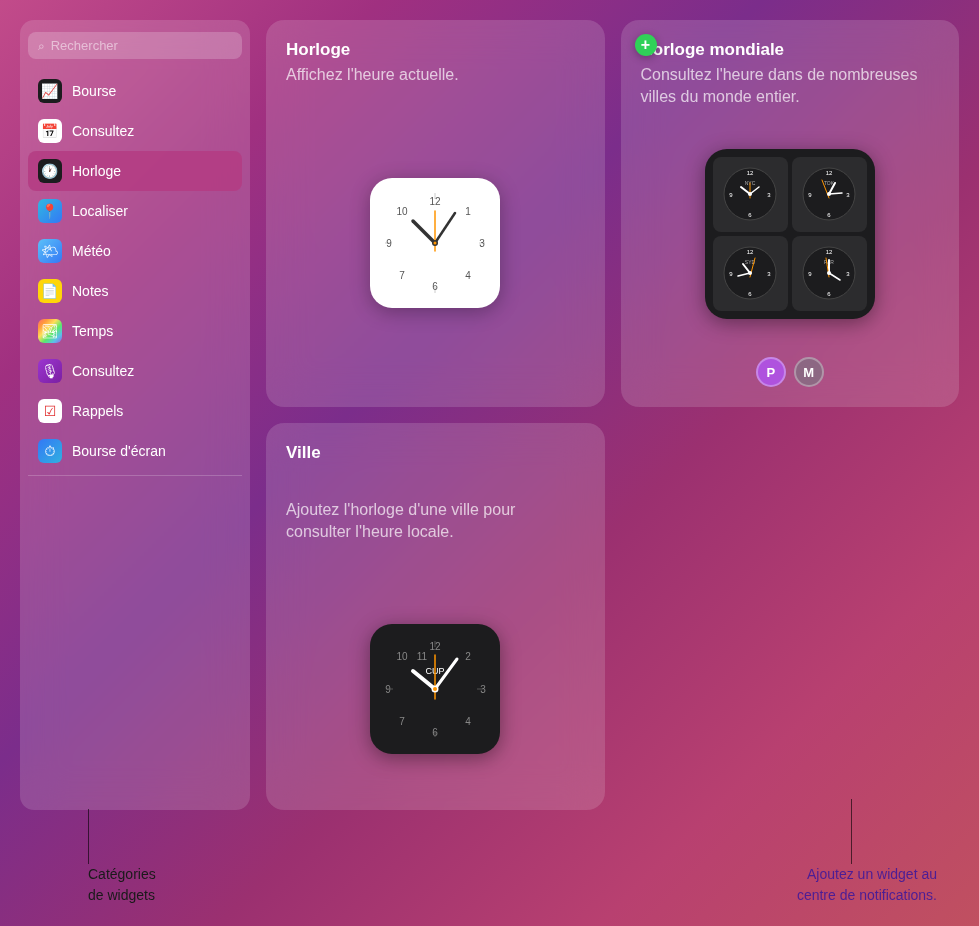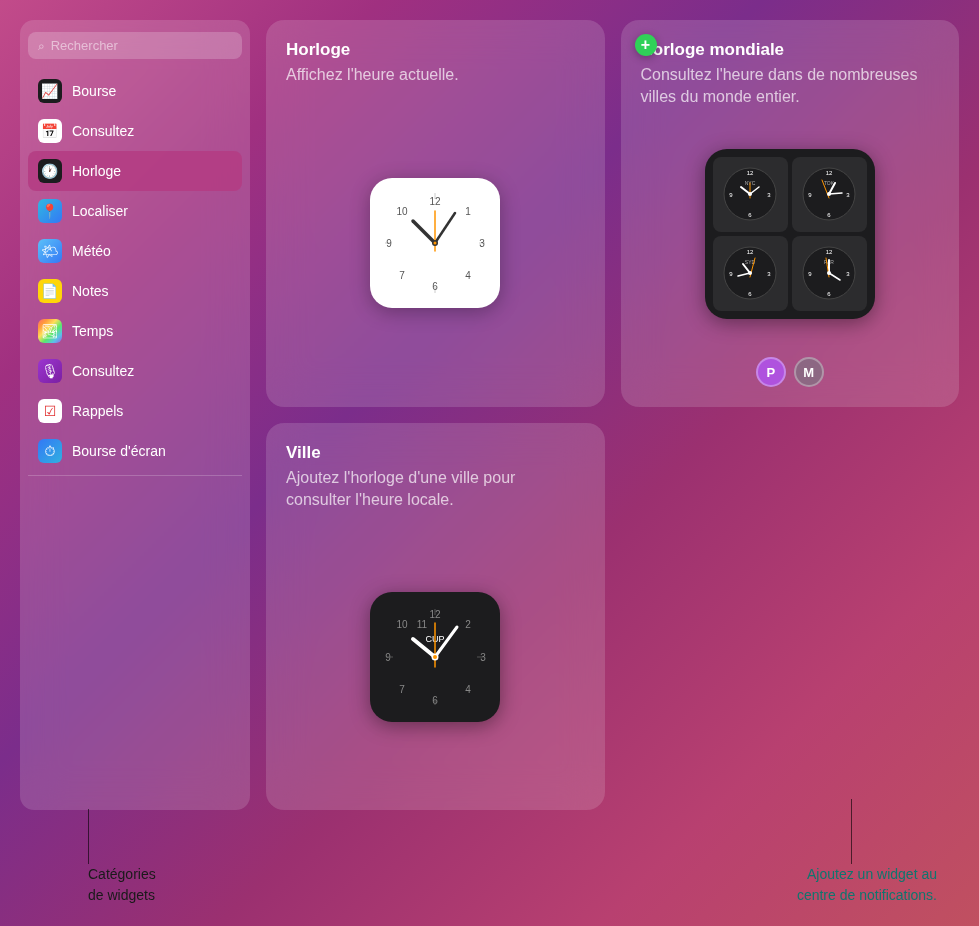--- a/index.html
+++ b/index.html
@@ -217,20 +217,21 @@
       border: 2px solid rgba(255,255,255,0.3);
     }
 
     .avatar-p { background: #af52de; }
     .avatar-m { background: rgba(120,120,130,0.6); }
 
     
     .widget-ville {
       grid-column: 1;
       grid-row: 2;
+      gap: 32px;
     }
 
     
     .clock-face-dark {
       width: 130px;
       height: 130px;
       border-radius: 22px;
       background: #1c1c1e;
       position: relative;
       display: flex;
@@ -481,19 +482,19 @@
   <div style="position:absolute; left:88px; bottom:20px;">
     <div style="position:absolute; left:0; top:-55px; width:1px; height:55px; background:rgba(0,0,0,0.6);"></div>
     <div style="font-size:14px; color:#1a1a1a; line-height:1.5;">
       <span style="white-space:pre-line;">Catégories
 de widgets</span>
     </div>
   </div>
 
   <div style="position:absolute; right:42px; bottom:20px; text-align:right;">
     <div style="position:absolute; right:85px; top:-65px; width:1px; height:65px; background:rgba(0,0,0,0.6);"></div>
-    <div style="font-size:14px; color:#0f766e; line-height:1.5;">
+    <div style="font-size:14px; color:#4c1d95; line-height:1.5;">
       <span style="white-space:pre-line;">Ajoutez un widget au
 centre de notifications.</span>
     </div>
   </div>
 
 </div>
 
 </body></html>

